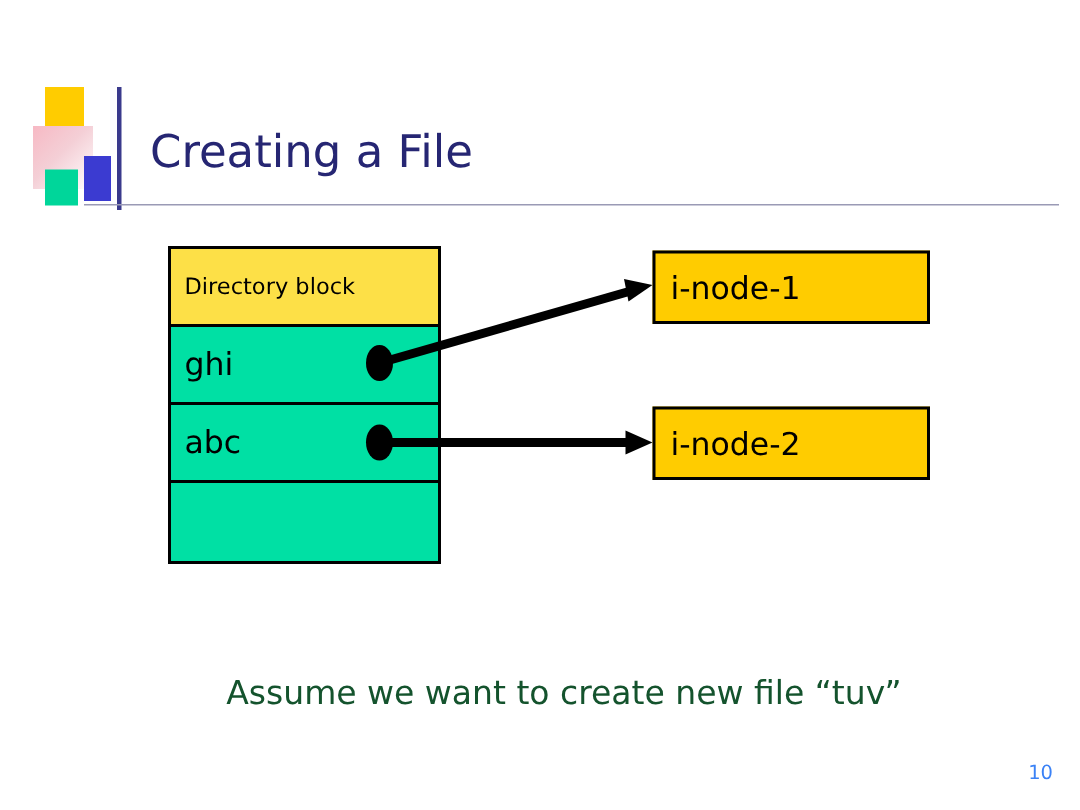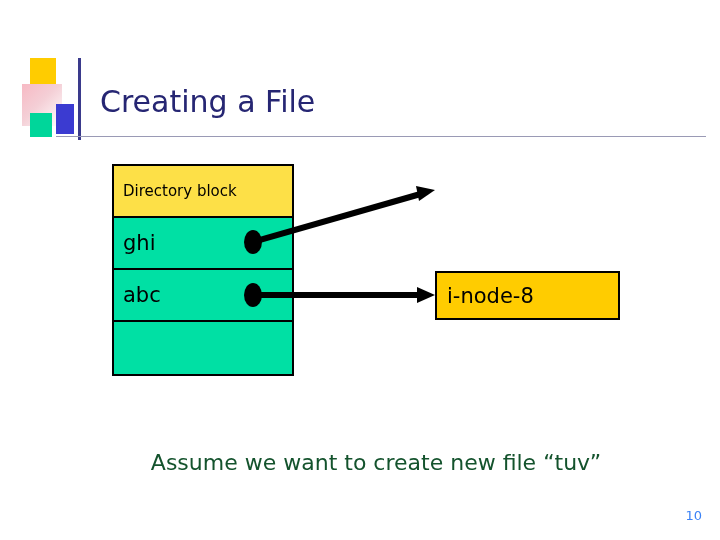--- a/index.html
+++ b/index.html
@@ -181,21 +181,22 @@
   <div class="title">Creating a File</div>
   <div class="title-rule"></div>
 
   <div class="dirblock">
     <div class="dirrow header">Directory block</div>
     <div class="dirrow entry">ghi</div>
     <div class="dirrow entry">abc</div>
     <div class="dirrow empty"></div>
   </div>
 
-  <div class="inode" id="inode-3">i-node-8</div>
+  <div class="inode" id="inode-1">i-node-1</div>
+  <div class="inode" id="inode-3">i-node-2</div>
 
   <svg class="arrows" viewBox="0 0 720 540">
 
     <g>
       <ellipse cx="253" cy="242" rx="9" ry="12" fill="#000000"></ellipse>
       <line x1="253" y1="242" x2="424" y2="193" stroke="#000000" stroke-width="6"></line>
       <polygon points="435,190 416,186 419,201" fill="#000000"></polygon>
     </g>
 
     <g>

